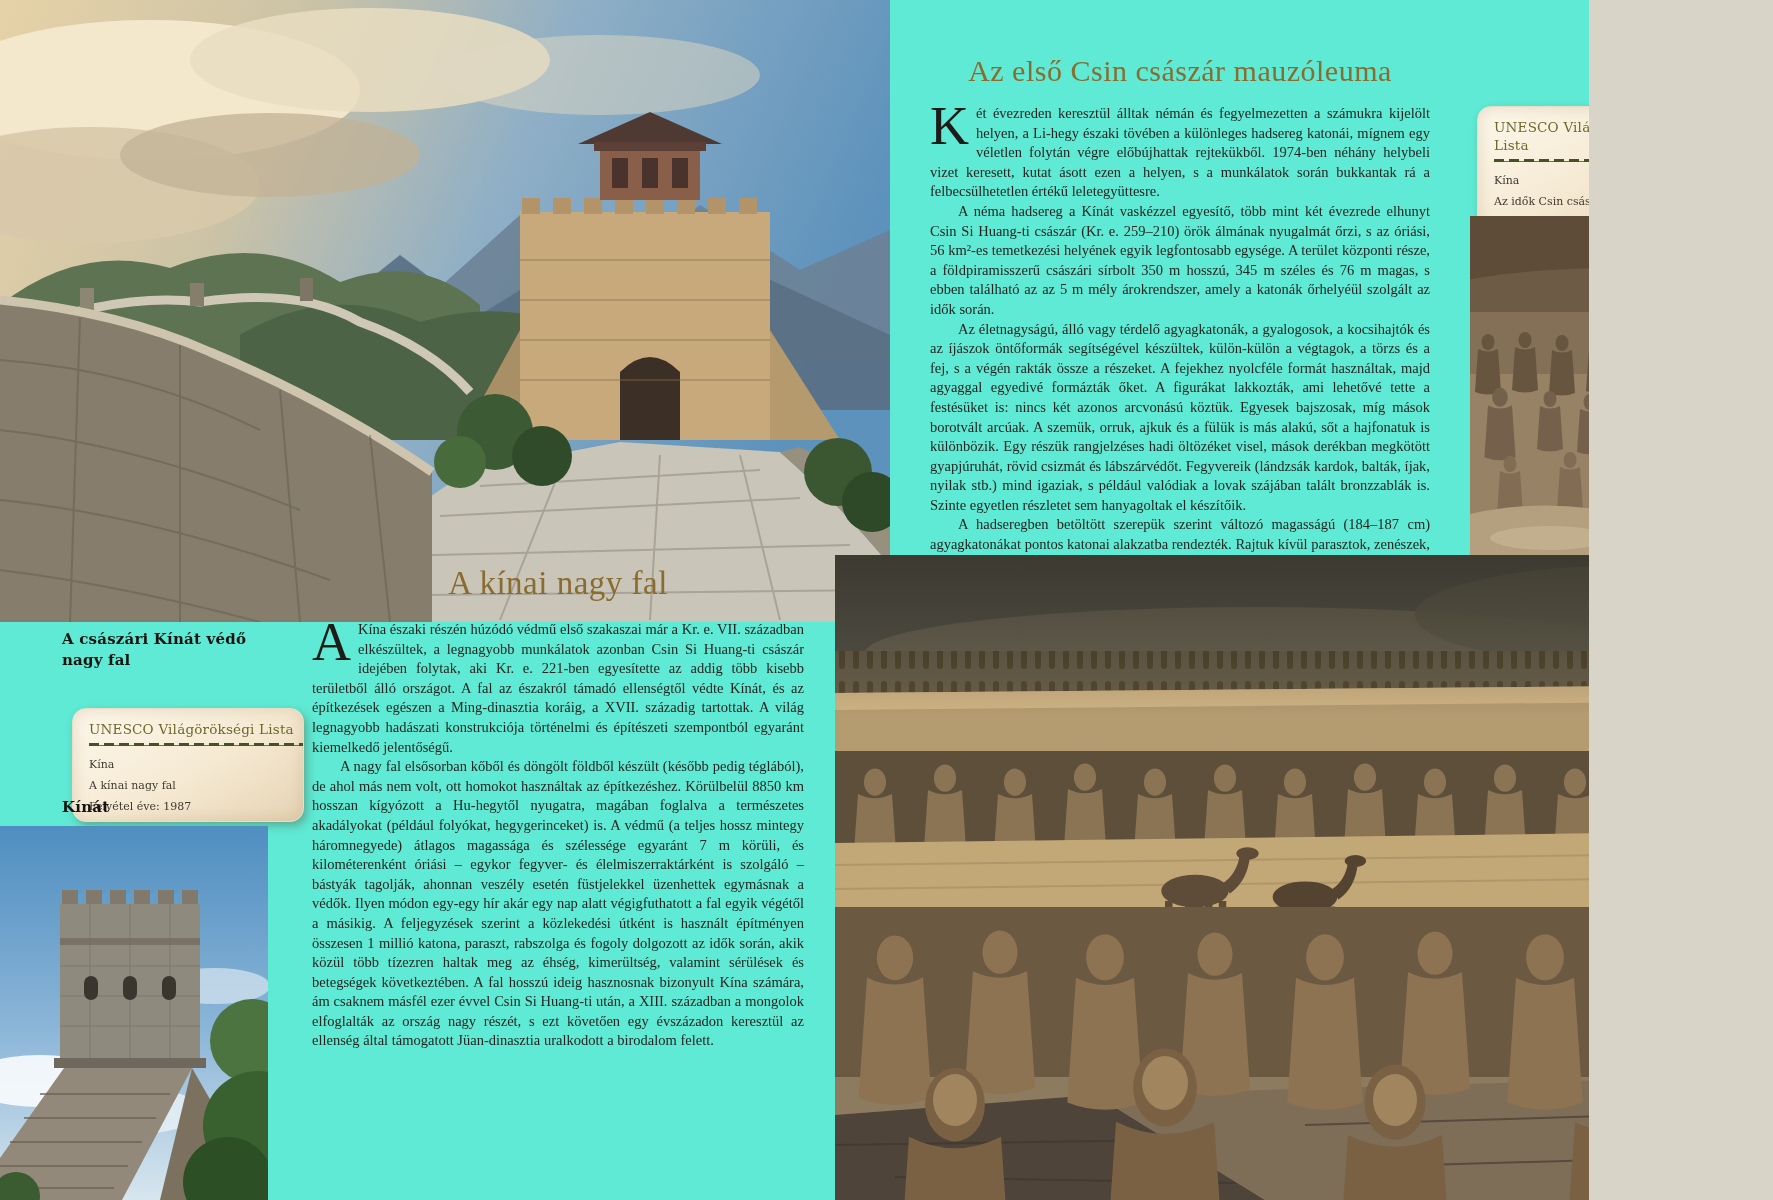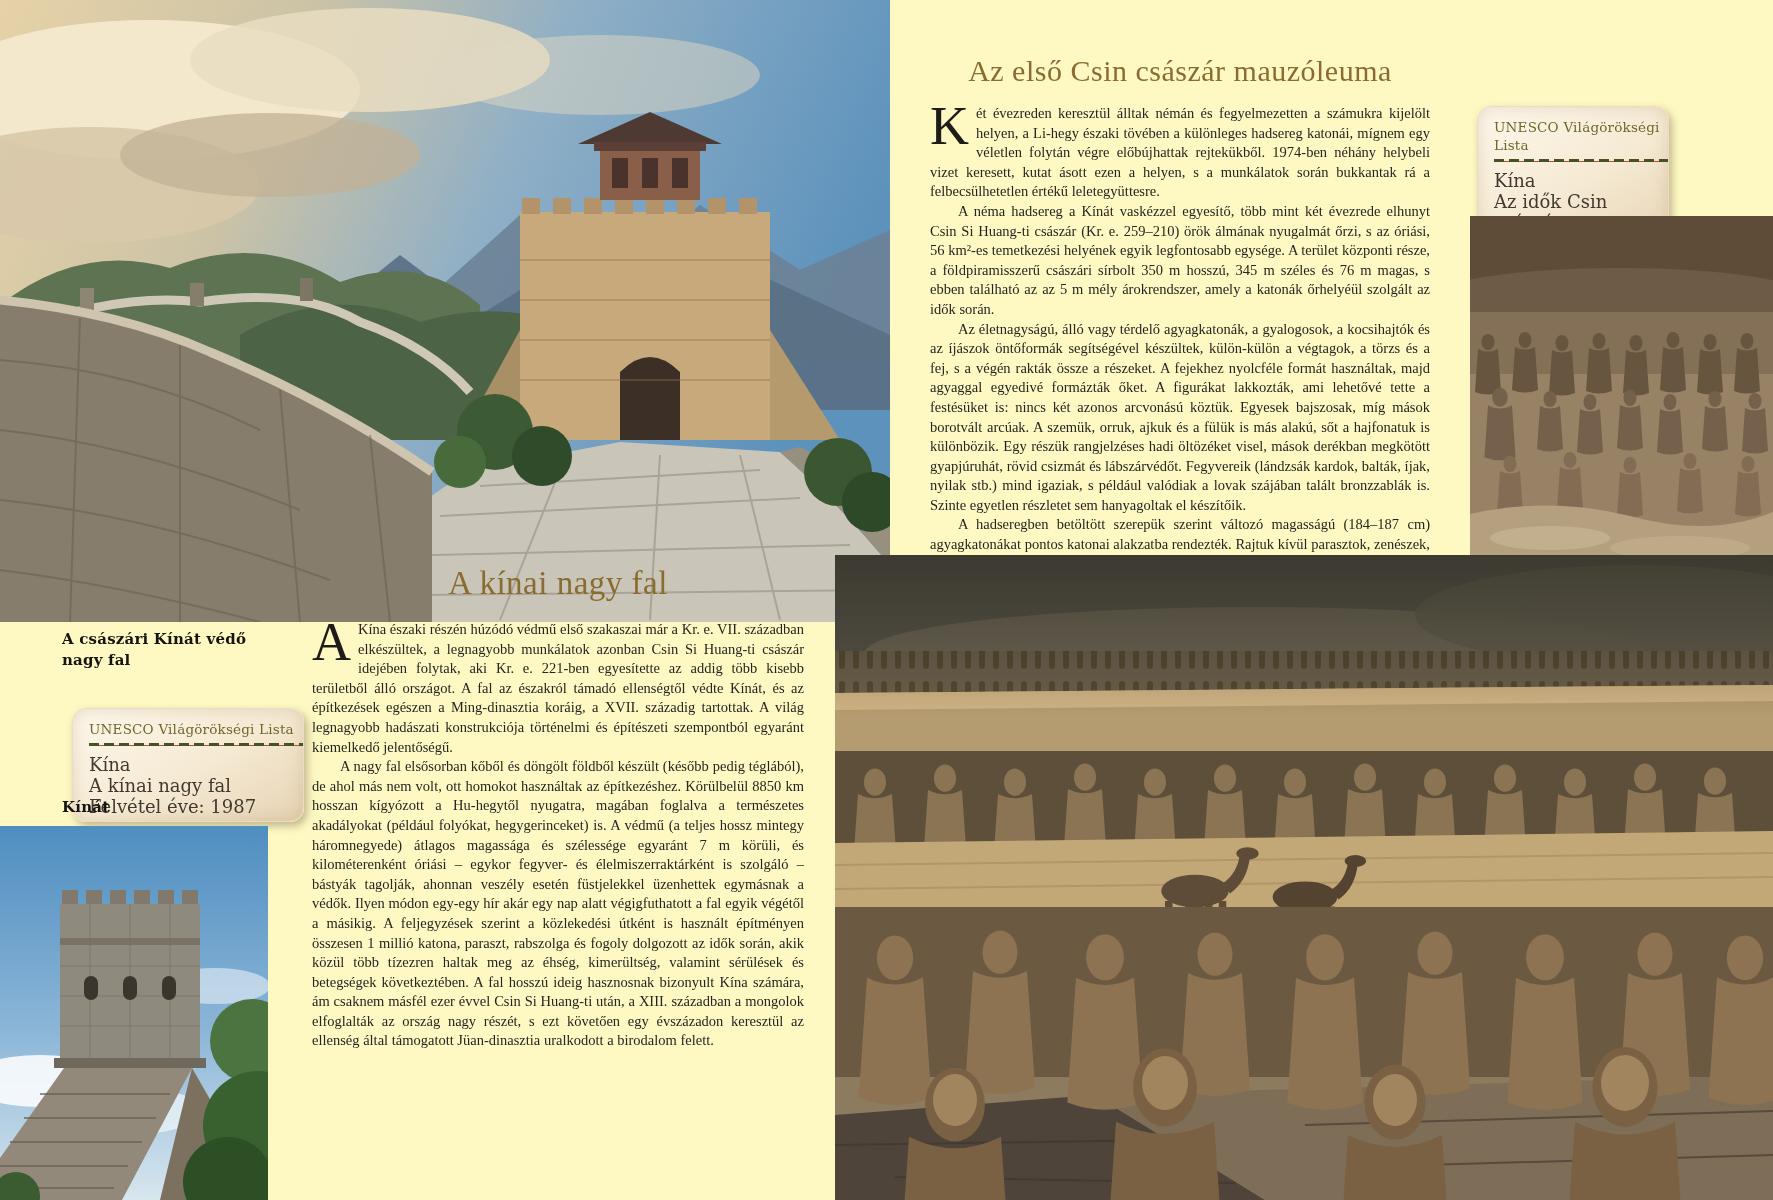--- a/index.html
+++ b/index.html
@@ -1,19 +1,19 @@
 <!DOCTYPE html>
 <html lang="hu"><head>
 <meta charset="utf-8">
 <style>
   html,body { margin:0; padding:0; }
   body { background:#d8d4c8; }
   .page {
-    position:relative; width:1773px; height:1200px;
-    background:#fef9c3; overflow:hidden;
+    position:relative; width:1589px; height:1200px;
+    background:#5eead4; overflow:hidden;
     font-family:"Liberation Serif", serif;
   }
   
   .photo { position:absolute; overflow:hidden; }
   .photo svg { display:block; width:100%; height:100%; }
   .photo-wall      { left:0;      top:0;     width:890px;  height:622px; }
   .photo-bastion   { left:0;      top:826px; width:268px;  height:374px; }
   .photo-terracotta{ left:1470px; top:216px; width:303px;  height:348px; }
   .photo-pit       { left:835px;  top:555px; width:938px;  height:645px; }
 
@@ -55,21 +55,21 @@
   .unesco-rule {
     height:4px; margin:5px 0 7px 0;
     background-image:
       repeating-linear-gradient(90deg,#465226 0 10px,rgba(0,0,0,0) 10px 15px),
       linear-gradient(#b0543a,#b0543a);
     background-size:100% 3px,100% 1px;
     background-position:0 0,0 2px;
     background-repeat:no-repeat,no-repeat;
   }
   .box-line {
-    font-family:"DejaVu Serif", serif; font-size:18px; line-height:21px;
+    font-family:"DejaVu Serif", serif; font-size:11px; line-height:21px;
     color:#40392f;
   }
   .box-line-indent { padding-left:10px; }
   .box-line-indent:empty { display:none; }
 
   
   .caption {
     position:absolute; font-family:"DejaVu Serif", serif; font-weight:700;
     font-size:15px; line-height:21px; color:#161410; letter-spacing:.2px;
   }

